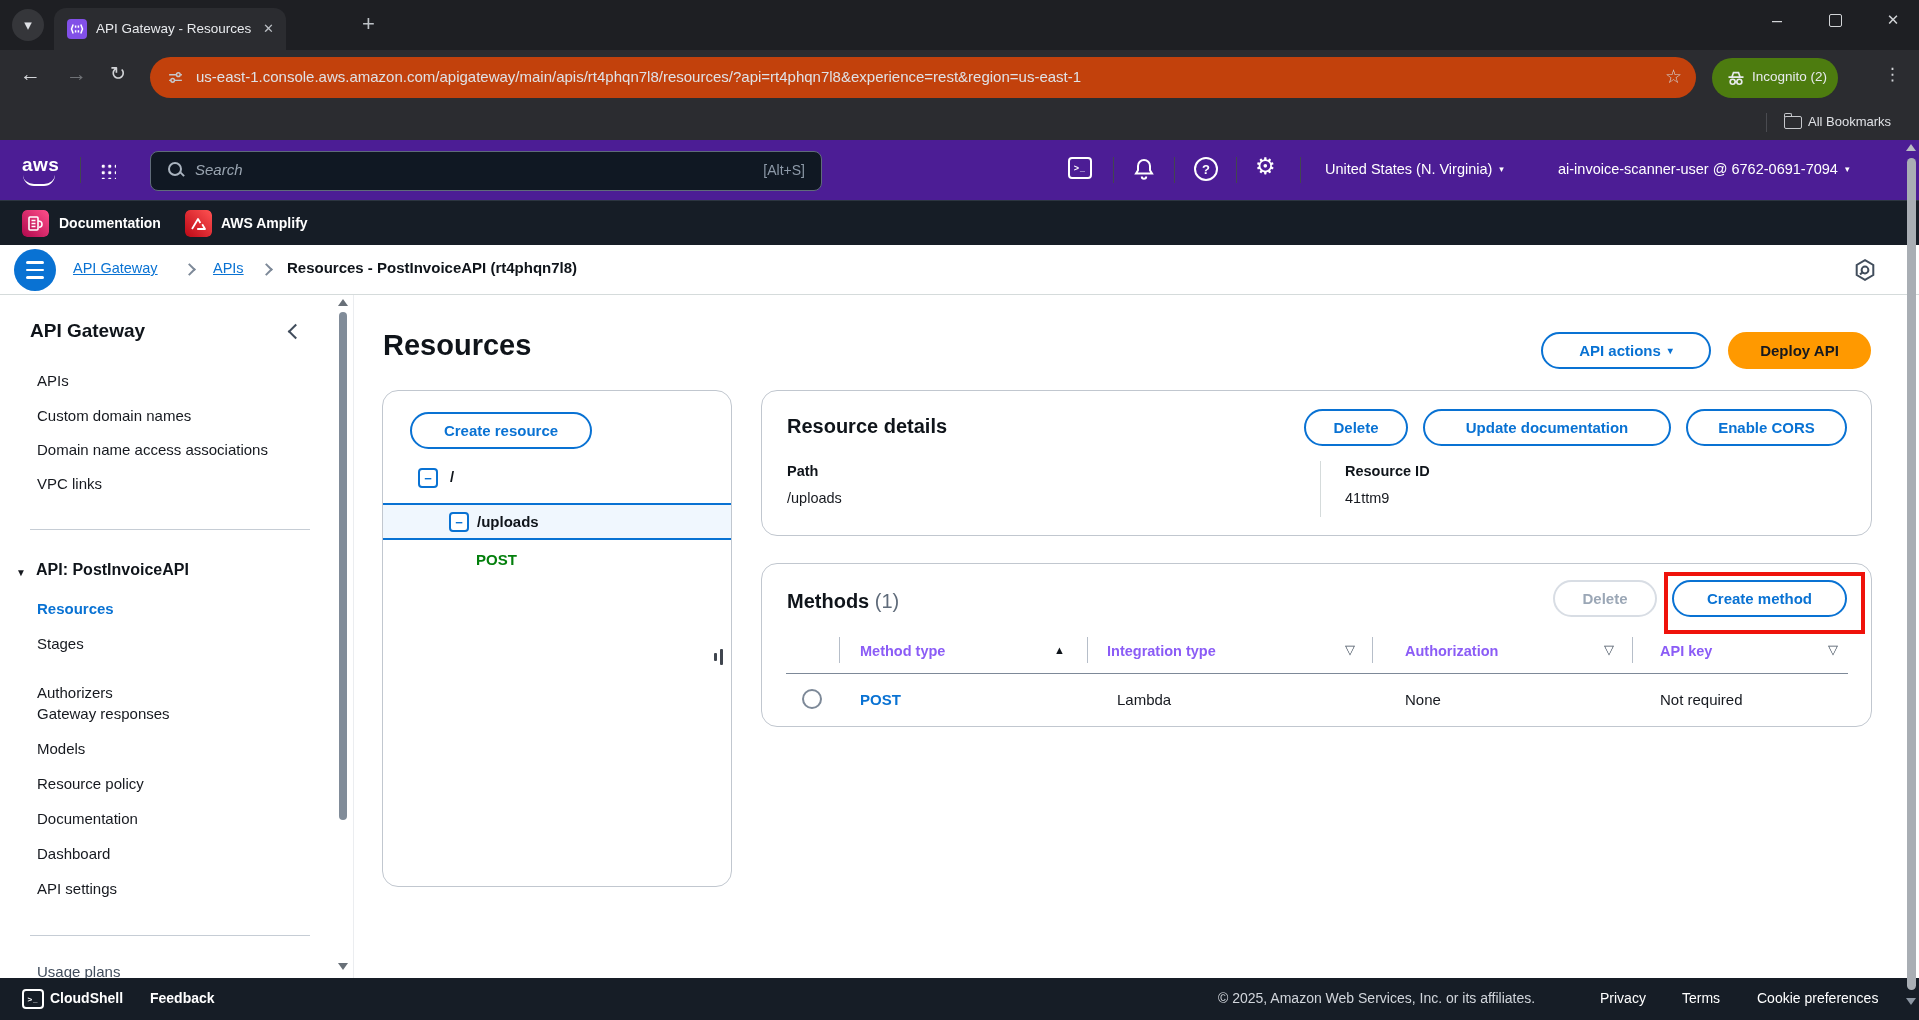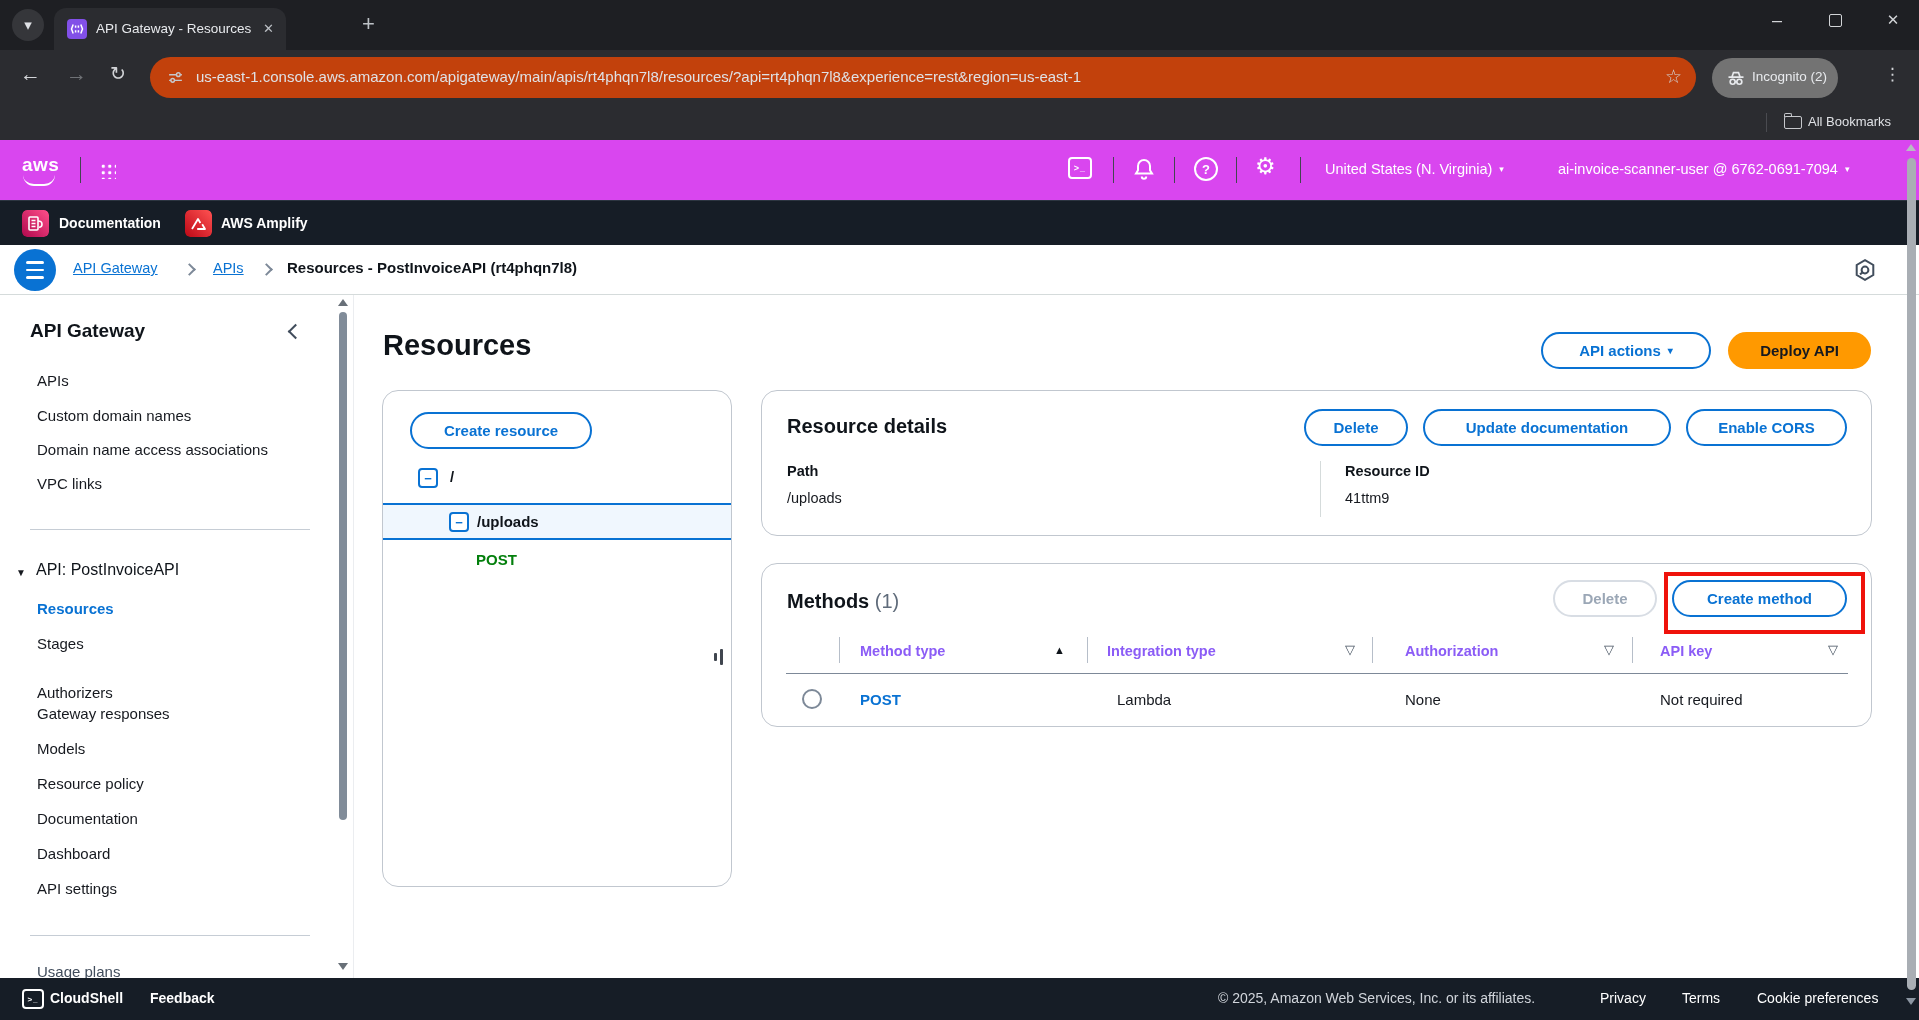--- a/index.html
+++ b/index.html
@@ -17,21 +17,21 @@
   .winbtn{position:absolute;top:0;width:46px;height:40px;display:flex;align-items:center;justify-content:center;color:#d2d4d7;}
   .restore-glyph{width:11px;height:11px;border:1.5px solid #d2d4d7;border-radius:2px;}
   .toolbar{position:absolute;left:0;top:50px;width:1919px;height:55px;background:#2b2c30;}
   .navglyph{position:absolute;top:12px;font-size:21px;color:#d2d4d7;}
   .urlpill{position:absolute;left:150px;top:7px;width:1546px;height:41px;background:#c2410c;border-radius:21px;}
   .urltext{position:absolute;left:46px;top:11px;font-size:15px;color:#dfe1e5;white-space:nowrap;}
   .bookbar{position:absolute;left:0;top:105px;width:1919px;height:35px;background:#2b2c30;}
   .folder{position:absolute;left:1784px;top:11px;width:16px;height:11px;border:1.5px solid #c6c8cc;border-radius:2px;}
   .folder:before{content:"";position:absolute;left:-1px;top:-4px;width:6px;height:3px;border:1.5px solid #c6c8cc;border-bottom:none;border-radius:2px 2px 0 0;}
   
-  .awsnav{position:absolute;left:0;top:140px;width:1919px;height:60px;background:#d946ef;}
+  .awsnav{position:absolute;left:0;top:140px;width:1919px;height:60px;background:#4c1d95;}
   .awslogo{position:absolute;left:22px;top:14px;color:#fff;font-weight:bold;font-size:19px;letter-spacing:0.5px;}
   .awslogo:after{content:"";position:absolute;left:1px;top:21px;width:32px;height:9px;border-bottom:2.5px solid #fff;border-radius:0 0 14px 14px;}
   .vdiv{position:absolute;width:1px;background:#424650;}
   .griddots{position:absolute;left:100px;top:23px;width:16px;height:16px;
             background-image:radial-gradient(circle,#fff 1.7px,transparent 1.9px);background-size:6.5px 6.5px;}
   .searchbox{position:absolute;left:150px;top:11px;width:670px;height:38px;background:#101823;border:1px solid #5f6b7a;border-radius:8px;}
   .mag{position:absolute;left:17px;top:10px;width:10px;height:10px;border:2px solid #aab4bf;border-radius:50%;}
   .mag:after{content:"";position:absolute;left:9px;top:9px;width:6px;height:2px;background:#aab4bf;transform:rotate(45deg);}
   .navicon{position:absolute;top:17px;color:#fff;}
   .helpcirc{width:20px;height:20px;border:2px solid #fff;border-radius:50%;display:flex;align-items:center;justify-content:center;
@@ -51,21 +51,21 @@
   .crumblink{position:absolute;top:15px;font-size:14.5px;color:#0972d3;text-decoration:underline;white-space:nowrap;}
   .chev{position:absolute;top:20px;width:7px;height:7px;border-top:2px solid #7d8998;border-right:2px solid #7d8998;transform:rotate(45deg);}
   .crumbcur{position:absolute;top:14px;font-size:15px;font-weight:bold;color:#0f141a;white-space:nowrap;}
   
   .sidebar{position:absolute;left:0;top:295px;width:352px;height:683px;background:#fff;overflow:hidden;}
   .side-h{position:absolute;left:30px;top:25px;font-size:19px;font-weight:bold;color:#0f141a;}
   .collapse-chev{position:absolute;left:290px;top:31px;width:9px;height:9px;border-left:2px solid #414d5c;border-bottom:2px solid #414d5c;transform:rotate(45deg);}
   .side-item{position:absolute;left:37px;font-size:15px;color:#16191f;white-space:nowrap;}
   .side-div{position:absolute;left:30px;width:280px;height:1px;background:#c6cdd5;}
   .sec-caret{position:absolute;left:16px;font-size:10px;color:#16191f;}
-  .sec-title{position:absolute;left:36px;font-size:16px;font-weight:normal;color:#0f141a;white-space:nowrap;}
+  .sec-title{position:absolute;left:36px;font-size:16px;font-weight:bold;color:#0f141a;white-space:nowrap;}
   .side-active{color:#0972d3;font-weight:bold;}
   .sbar{position:absolute;left:336px;top:0;width:14px;height:683px;}
   .sbar-thumb{position:absolute;left:3px;top:17px;width:8px;height:508px;background:#818c99;border-radius:4px;}
   .tri-up{width:0;height:0;border-left:5px solid transparent;border-right:5px solid transparent;border-bottom:7px solid #687078;}
   .tri-dn{width:0;height:0;border-left:5px solid transparent;border-right:5px solid transparent;border-top:7px solid #687078;}
   
   .content{position:absolute;left:353px;top:295px;width:1566px;height:683px;background:#fff;border-left:1px solid #ebedf0;box-sizing:border-box;}
   .h1{position:absolute;left:29px;top:34px;font-size:29px;font-weight:bold;color:#0f141a;}
   .pill{border:2px solid #0972d3;border-radius:20px;background:#fff;color:#0972d3;font-weight:bold;font-size:15px;
         display:flex;align-items:center;justify-content:center;box-sizing:border-box;font-family:"Liberation Sans",sans-serif;}
@@ -127,21 +127,21 @@
     <span class="navglyph" style="left:110px;font-size:19px">↻</span>
     <div class="urlpill">
       <svg class="abs" style="left:17px;top:12px" width="17" height="17" viewBox="0 0 24 24">
         <path d="M3 8h10M19 8h2M3 16h3M11 16h10" stroke="#c6c8cc" stroke-width="2" fill="none"></path>
         <circle cx="16" cy="8" r="2.6" stroke="#c6c8cc" stroke-width="2" fill="none"></circle>
         <circle cx="8" cy="16" r="2.6" stroke="#c6c8cc" stroke-width="2" fill="none"></circle>
       </svg>
       <span class="urltext">us-east-1.console.aws.amazon.com/apigateway/main/apis/rt4phqn7l8/resources/?api=rt4phqn7l8&amp;experience=rest&amp;region=us-east-1</span>
       <span class="abs" style="left:1515px;top:8px;font-size:19px;color:#d2d4d7">☆</span>
     </div>
-    <div class="abs" style="left:1712px;top:8px;width:126px;height:40px;background:#737373;border-radius:20px;">
+    <div class="abs" style="left:1712px;top:8px;width:126px;height:40px;background:#4d7c0f;border-radius:20px;">
       <svg class="abs" style="left:14px;top:10px" width="20" height="20" viewBox="0 0 24 24">
         <path d="M3 11h18M7 11l2-5.5h6L17 11" stroke="#e8eaed" stroke-width="2" fill="none"></path>
         <circle cx="8" cy="16.5" r="3" stroke="#e8eaed" stroke-width="2" fill="none"></circle>
         <circle cx="16" cy="16.5" r="3" stroke="#e8eaed" stroke-width="2" fill="none"></circle>
         <path d="M11 16.5h2" stroke="#e8eaed" stroke-width="2"></path>
       </svg>
       <span class="abs" style="left:40px;top:11px;font-size:13.5px;color:#e8eaed">Incognito (2)</span>
     </div>
     <span class="navglyph" style="left:1884px;top:14px;font-size:17px">⋮</span>
   </div>
@@ -149,20 +149,25 @@
   <div class="bookbar">
     <div class="abs" style="left:1766px;top:8px;width:1px;height:19px;background:#4a4b50"></div>
     <span class="folder"></span>
     <span class="abs" style="left:1808px;top:9px;font-size:13px;color:#dfe1e5">All Bookmarks</span>
   </div>
 
   <div class="awsnav">
     <span class="awslogo">aws</span>
     <div class="vdiv" style="left:80px;top:17px;height:26px;"></div>
     <div class="griddots"></div>
+    <div class="searchbox">
+      <span class="mag"></span>
+      <span class="abs" style="left:44px;top:9px;font-size:15px;font-style:italic;color:#99a4b0">Search</span>
+      <span class="abs" style="right:16px;top:10px;font-size:14px;color:#8d99a8">[Alt+S]</span>
+    </div>
     <div class="navicon" style="left:1068px">
       <span class="termbox">
           <span>&gt;_</span>
         </span>
     </div>
     <div class="vdiv" style="left:1113px;top:17px;height:26px;"></div>
     <svg class="abs" style="left:1132px;top:17px" width="24" height="24" viewBox="0 0 24 24">
       <path d="M12 3a6 6 0 0 0-6 6v4.2L4 16.5h16L18 13.2V9a6 6 0 0 0-6-6z" fill="none" stroke="#fff" stroke-width="2"></path>
       <path d="M9.8 19.5a2.2 2.2 0 0 0 4.4 0" fill="none" stroke="#fff" stroke-width="2"></path>
     </svg>

